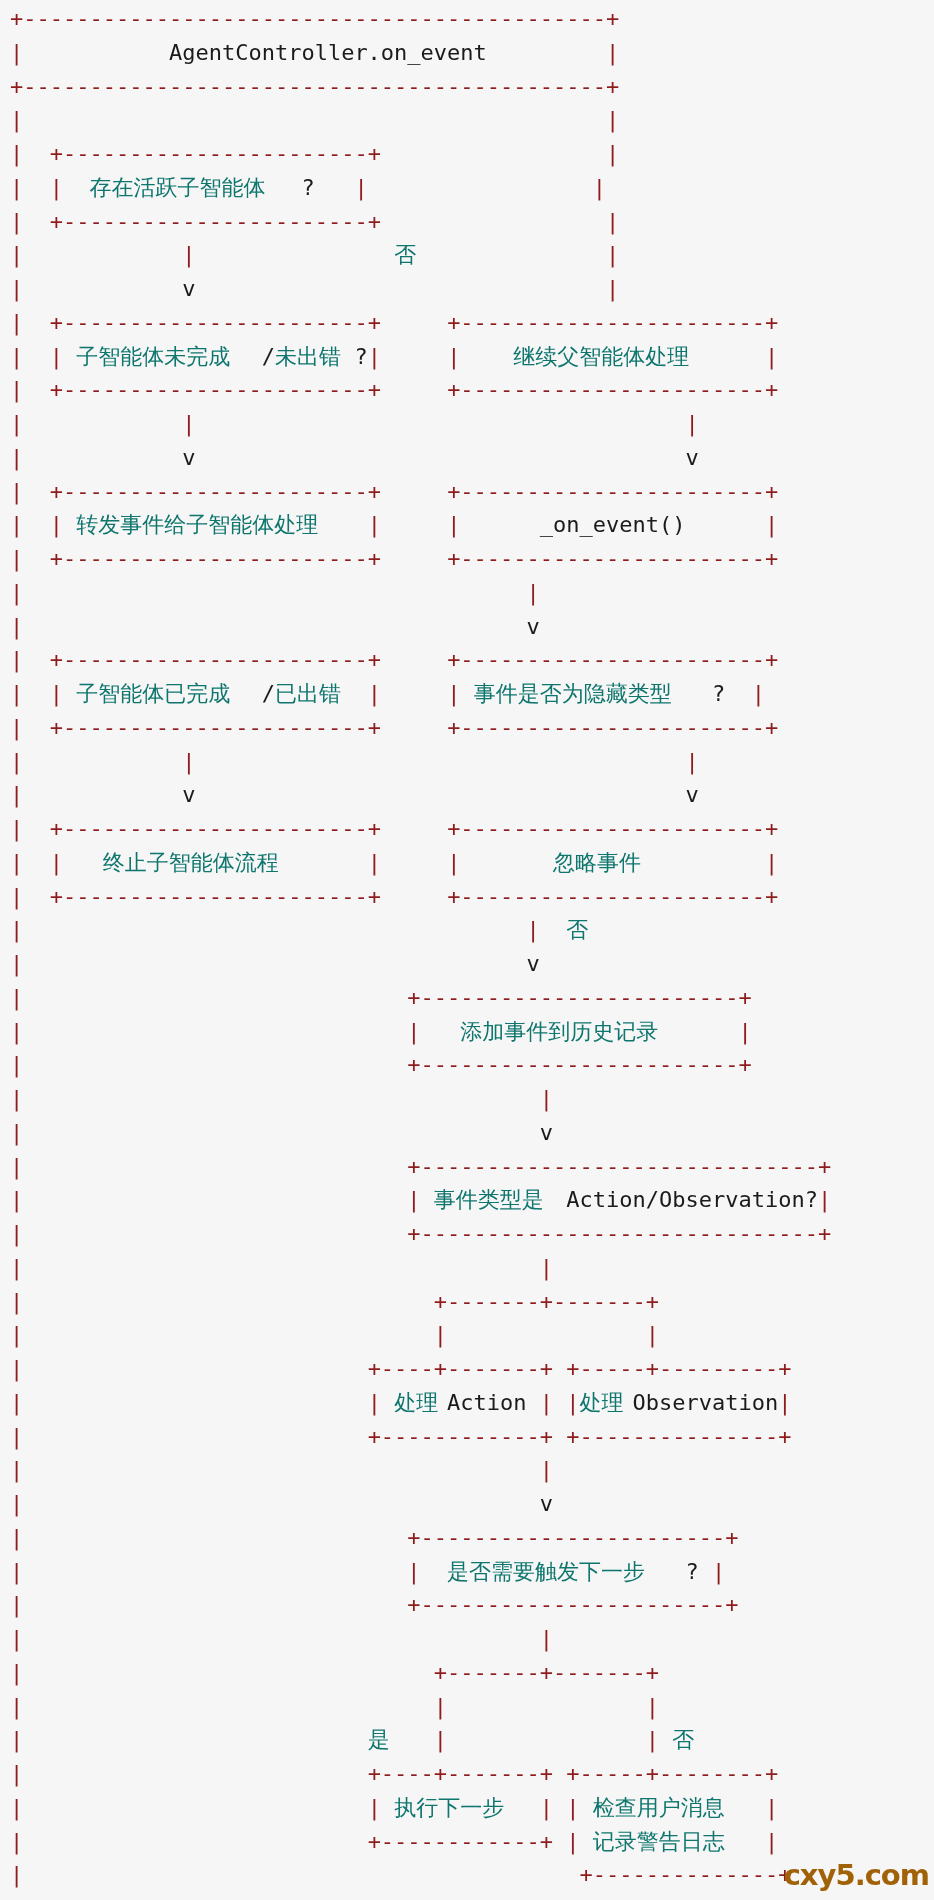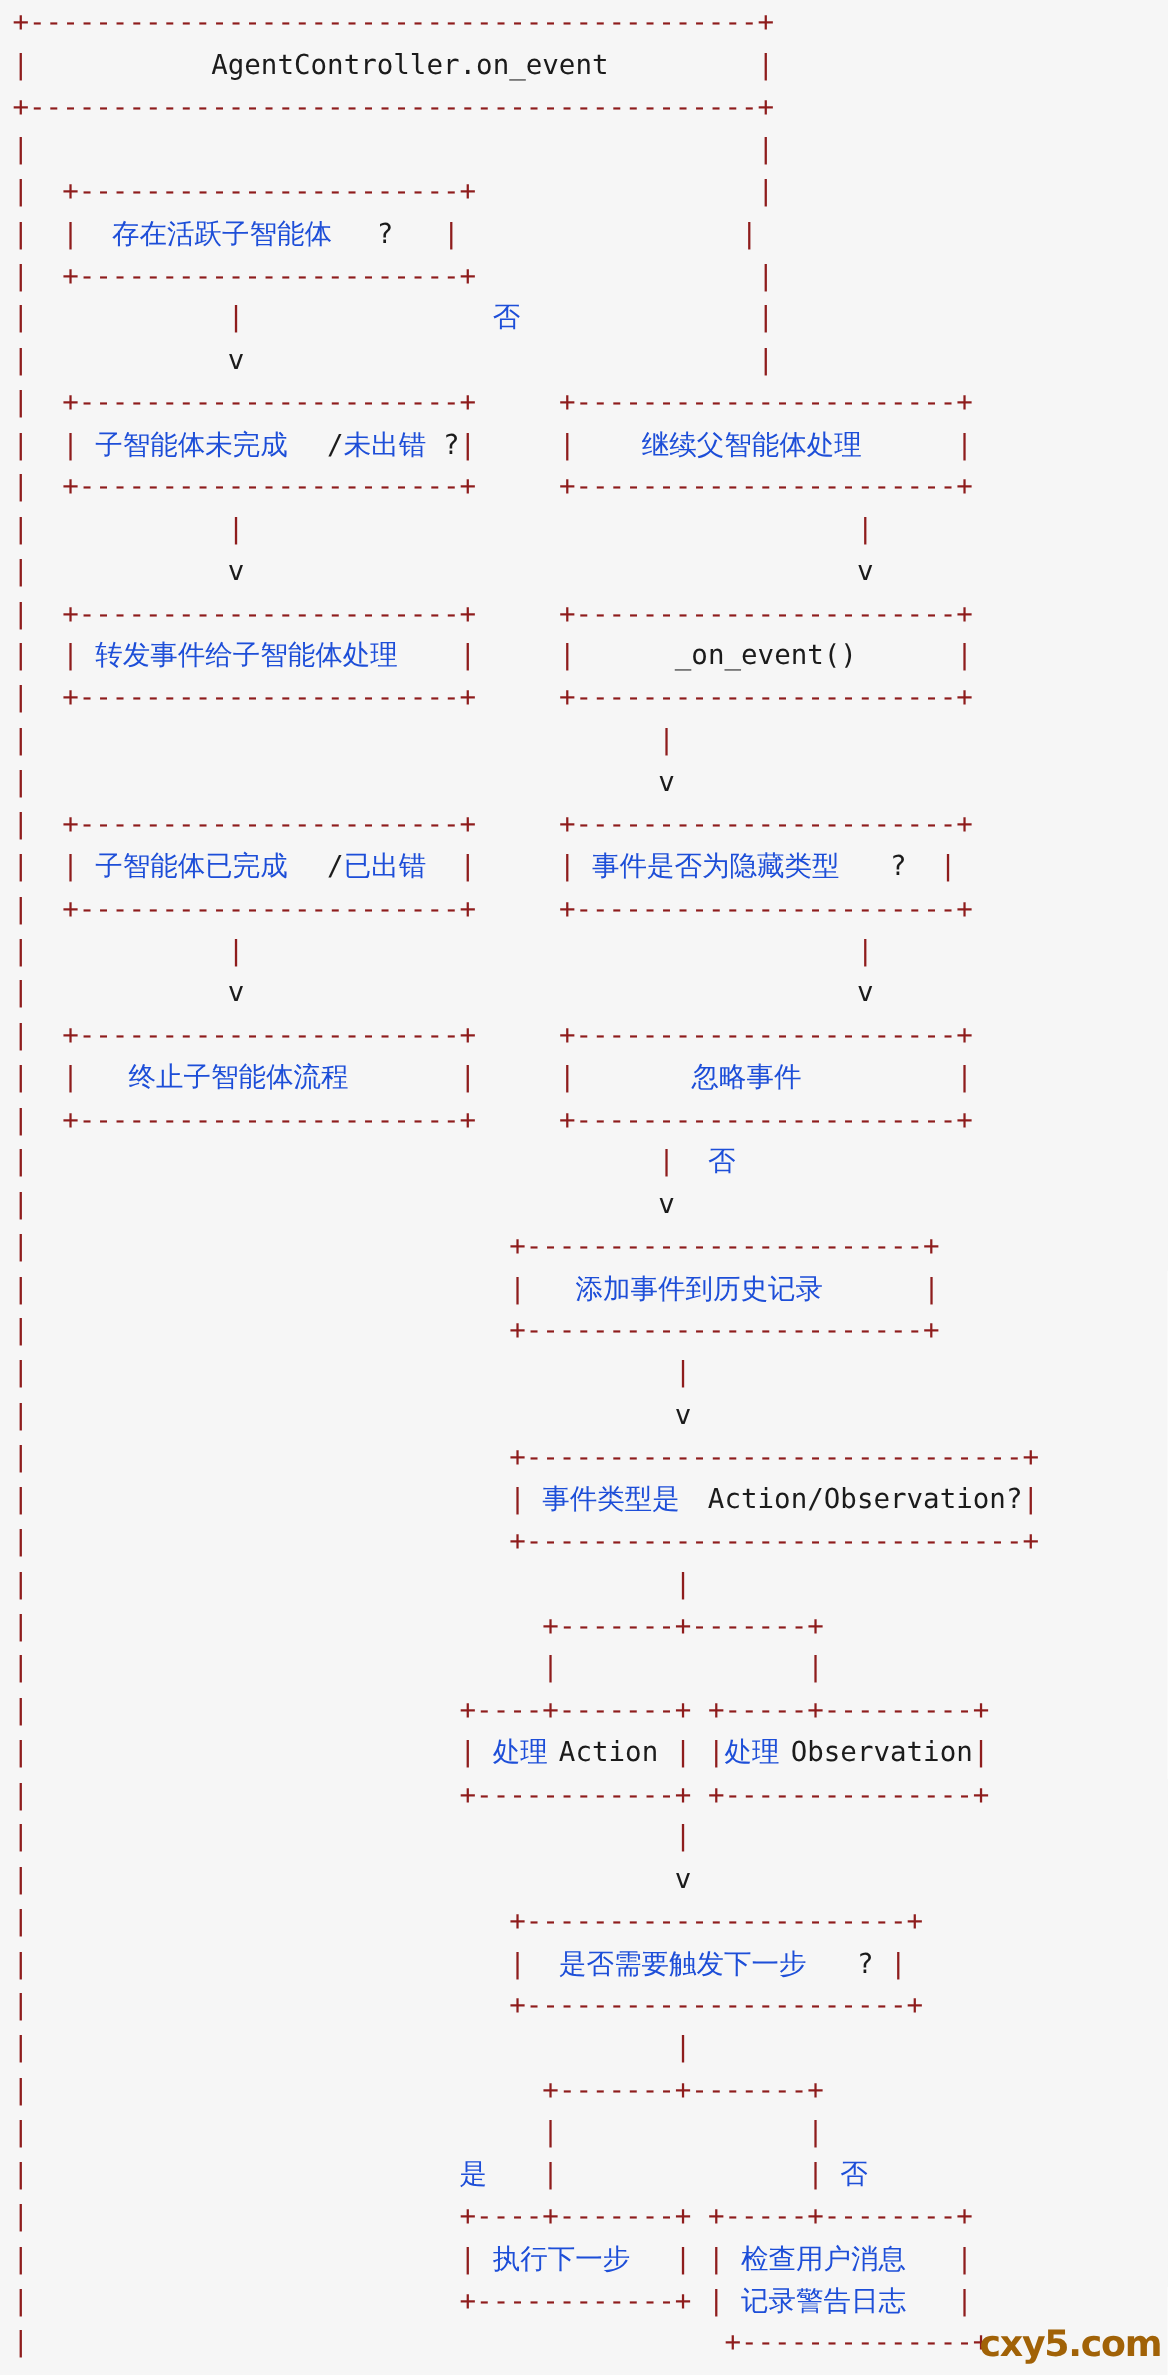--- a/index.html
+++ b/index.html
@@ -17,21 +17,21 @@
     line-height:33.75px;
     color:#1b1b1b;
   }
   .row{height:33.75px;white-space:pre;}
   .b{color:#8e1c1c;}            
   .t{color:#1b1b1b;}            
   .cjk{                          
     display:inline-block;
     white-space:pre;
     overflow:visible;
-    color:#1d4ed8;
+    color:#0f766e;
     font-family:"DejaVu Sans Mono","Liberation Serif",serif;
   }
   #watermark{
     position:absolute;
     right:5px;bottom:8px;
     font-family:"DejaVu Sans", sans-serif;
     font-weight:bold;
     font-size:29px;
     letter-spacing:-1px;
     color:#a16207;

